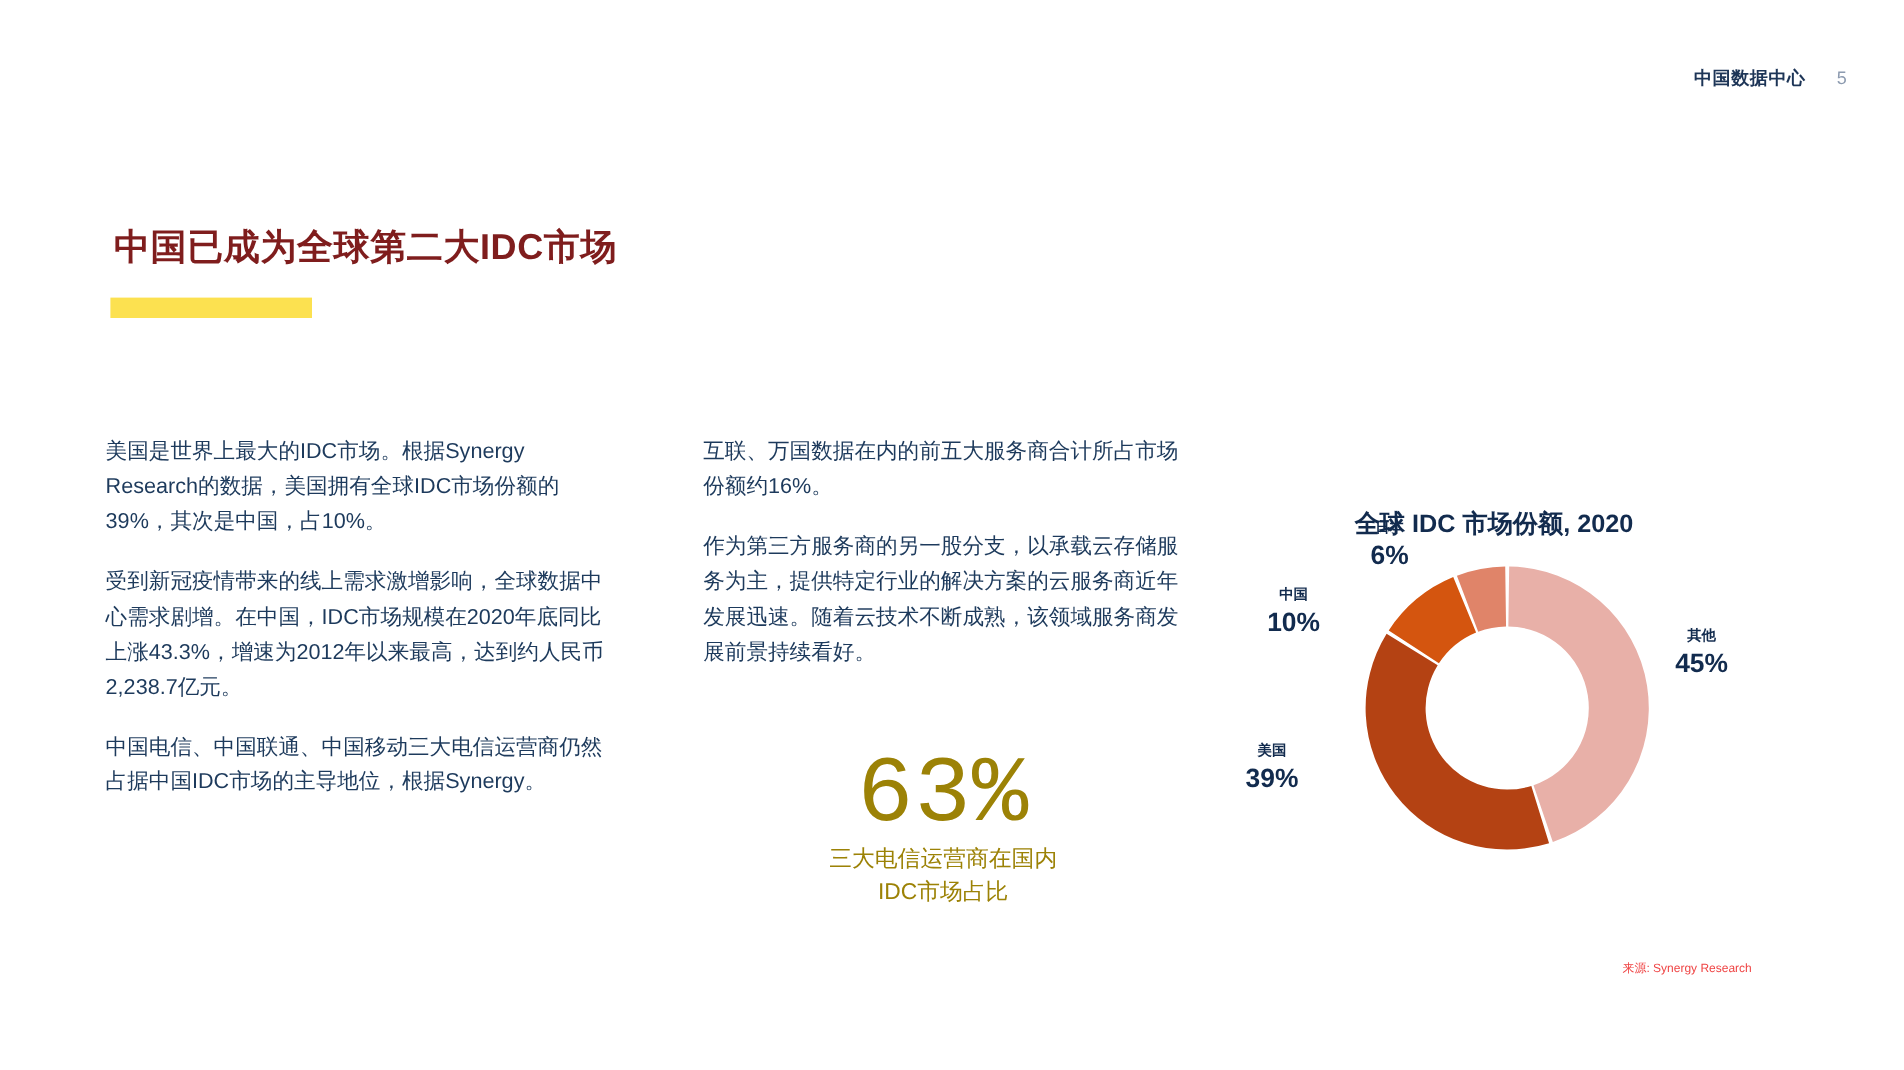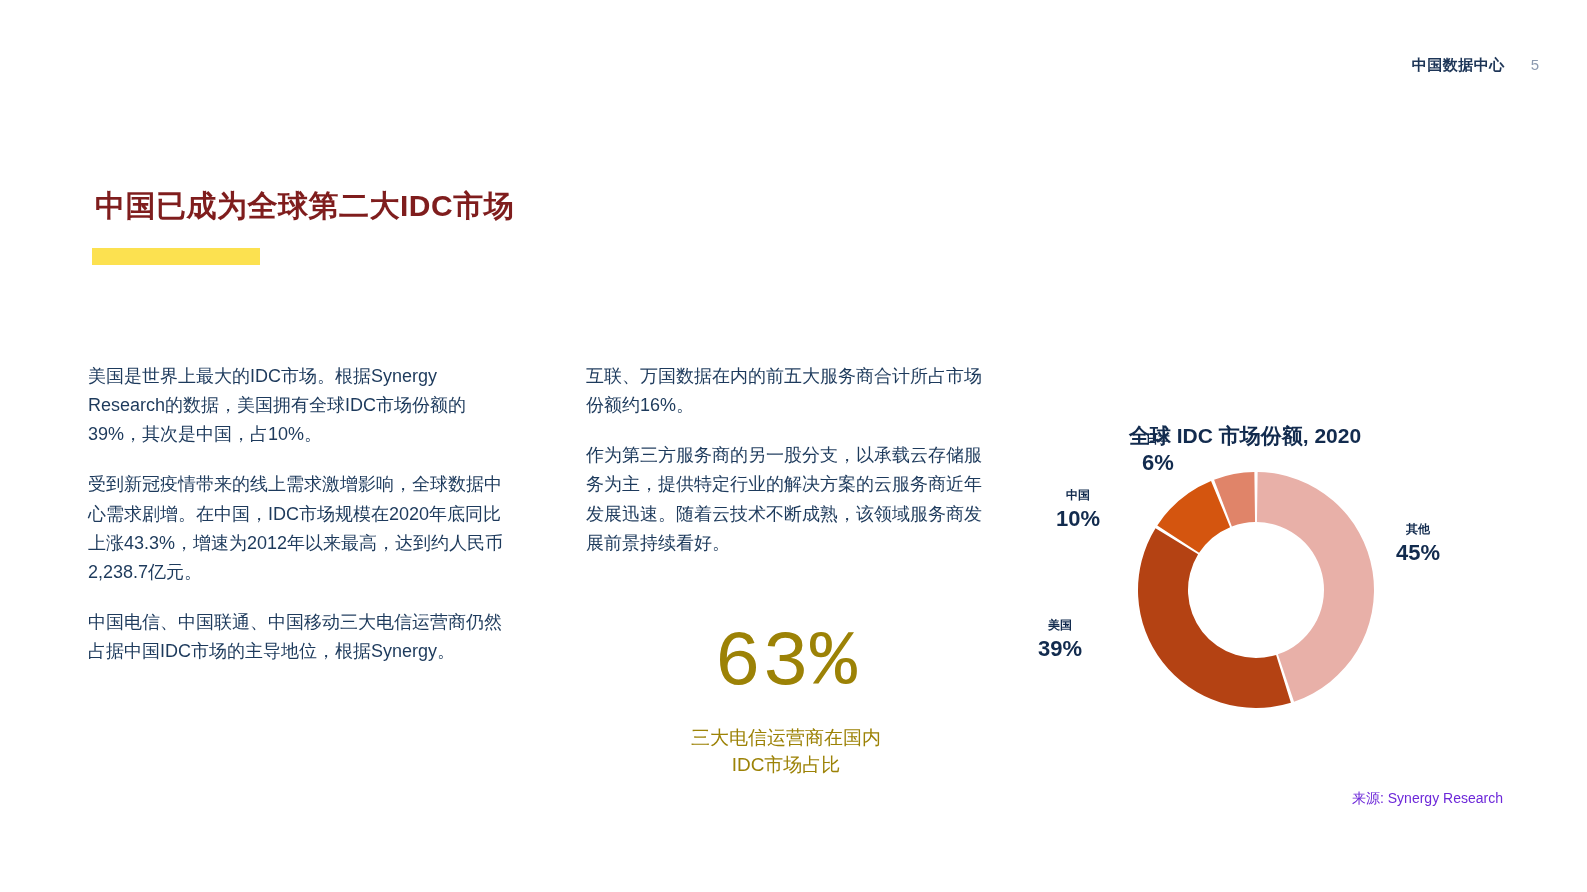--- a/index.html
+++ b/index.html
@@ -94,21 +94,21 @@
   }
   .stat-number {
     font-size: 78px;
     font-weight: 300;
     color: #9c8206;
     line-height: 1;
     letter-spacing: 1px;
     font-family: Liberation Mono, monospace;
   }
   .stat-caption {
-    margin-top: 23px;
+    margin-top: 2px;
     font-size: 19px;
     color: #9c8206;
     line-height: 1.42;
   }
 
   
   .chart-block {
     position: absolute;
     left: 1000px;
     top: 370px;
@@ -150,23 +150,23 @@
     margin-top: 2px;
   }
   .lbl-japan  { left: 118px; top: 62px;  width: 80px; }
   .lbl-china  { left: 38px;  top: 118px; width: 80px; }
   .lbl-us     { left: 20px;  top: 248px; width: 80px; }
   .lbl-other  { left: 378px; top: 152px; width: 80px; }
 
   .chart-source {
     position: absolute;
     left: 352px;
-    top: 420px;
-    font-size: 14px;
-    color: #6d28d9;
+    top: 430px;
+    font-size: 10px;
+    color: #ef4444;
     white-space: nowrap;
   }
 </style>
 </head>
 <body>
 
 <div class="slide">
 
   <div class="header">
     <span class="header-label">中国数据中心</span>

